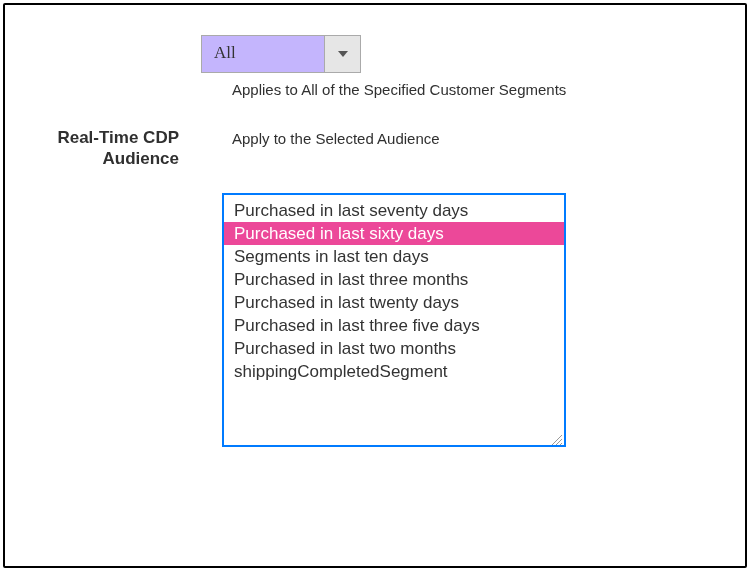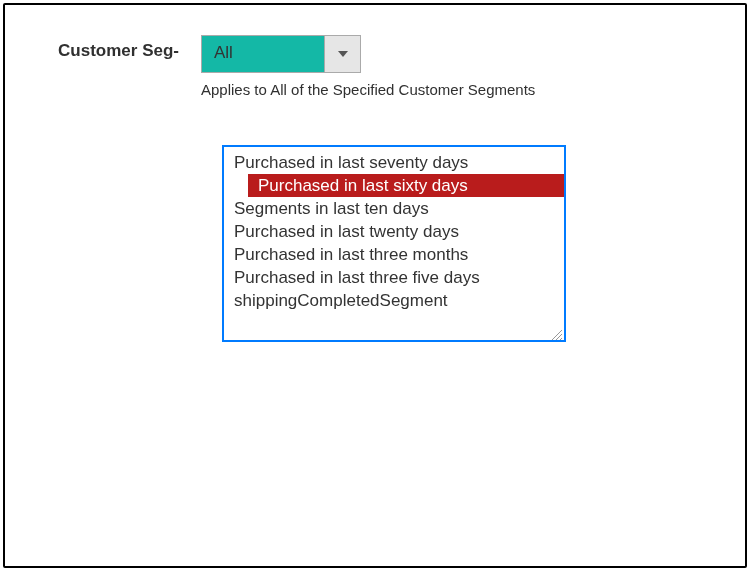--- a/index.html
+++ b/index.html
@@ -35,113 +35,119 @@
   }
   .label-col .l2 { display: block; }
   .control-col {
     flex: 1;
   }
   .select {
     display: inline-flex;
     align-items: stretch;
     height: 38px;
     border: 1px solid #aaa;
-    background: #14b8a6;
+    background: #c4b5fd;
     min-width: 160px;
     cursor: pointer;
+    font-family: Liberation Serif, serif;
   }
   .select .sel-text {
     flex: 1;
     padding: 7px 12px 0 12px;
     font-size: 17px;
   }
   .select .sel-arrow {
     width: 36px;
     background: #e6e6e6;
     border-left: 1px solid #aaa;
     display: flex;
     align-items: center;
     justify-content: center;
   }
   .select .sel-arrow svg { display: block; }
   .hint {
     margin-top: 8px;
     font-size: 15px;
     color: #303030;
+    margin-left: 31px;
   }
   .listbox-wrap {
     margin-left: 192px;
     margin-top: 12px;
   }
   .listbox {
     width: 342px;
-    height: 195px;
+    height: 252px;
     border: 1px solid #007bff;
     box-shadow: 0 0 0 1px #007bff;
     position: relative;
     font-size: 17px;
     line-height: 1;
     padding: 4px 0 4px 0;
     overflow: hidden;
   }
   .opt {
     padding: 3px 10px 3px 10px;
     white-space: nowrap;
     cursor: pointer;
   }
   .opt.selected {
-    background: #b91c1c;
+    background: #ec4899;
     color: #fff;
-    margin-left: 24px;
   }
   .resize-handle {
     position: absolute;
     right: 2px;
     bottom: 2px;
     width: 12px;
     height: 12px;
     cursor: nwse-resize;
   }
 </style>
 </head>
 <body>
 
 <div class="frame">
 
   <div class="row">
     <div class="label-col">
-      <span>Customer Seg-</span>
     </div>
     <div class="control-col">
       <div class="select" style="min-width:160px">
         <div class="sel-text">All</div>
         <div class="sel-arrow">
           <svg width="10" height="6" viewBox="0 0 10 6">
               <polygon points="0,0 10,0 5,6" fill="#555"></polygon>
             </svg>
         </div>
       </div>
       <div class="hint">Applies to All of the Specified Customer Segments</div>
     </div>
   </div>
 
   <div class="row">
+    <div class="label-col">
+      <span>Real-Time CDP</span>
+      <span class="l2">Audience</span>
+    </div>
     <div class="control-col">
+      <div class="hint">Apply to the Selected Audience</div>
     </div>
   </div>
 
   <div class="listbox-wrap">
     <div class="listbox" id="listbox">
 
       <div class="opt">Purchased in last seventy days</div>
         <div class="opt selected">Purchased in last sixty days</div>
         <div class="opt">Segments in last ten days</div>
+        <div class="opt">Purchased in last three months</div>
         <div class="opt">Purchased in last twenty days</div>
-        <div class="opt">Purchased in last three months</div>
         <div class="opt">Purchased in last three five days</div>
+        <div class="opt">Purchased in last two months</div>
         <div class="opt">shippingCompletedSegment</div>
         <div class="resize-handle">
         <svg width="12" height="12" viewBox="0 0 12 12">
           <line x1="2" y1="12" x2="12" y2="2" stroke="#999" stroke-width="1"></line>
           <line x1="6" y1="12" x2="12" y2="6" stroke="#999" stroke-width="1"></line>
           <line x1="10" y1="12" x2="12" y2="10" stroke="#999" stroke-width="1"></line>
         </svg>
       </div>
     </div>
   </div>

